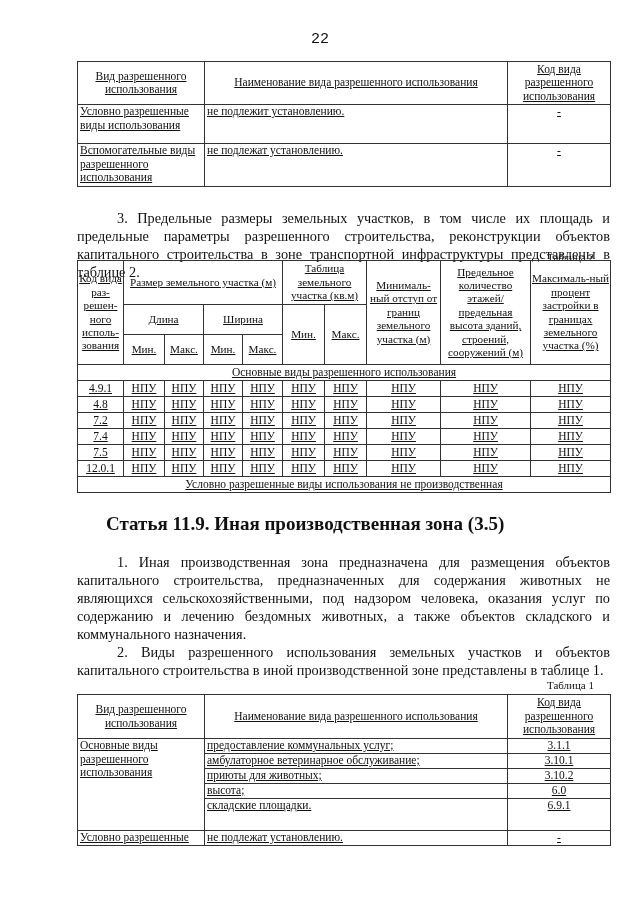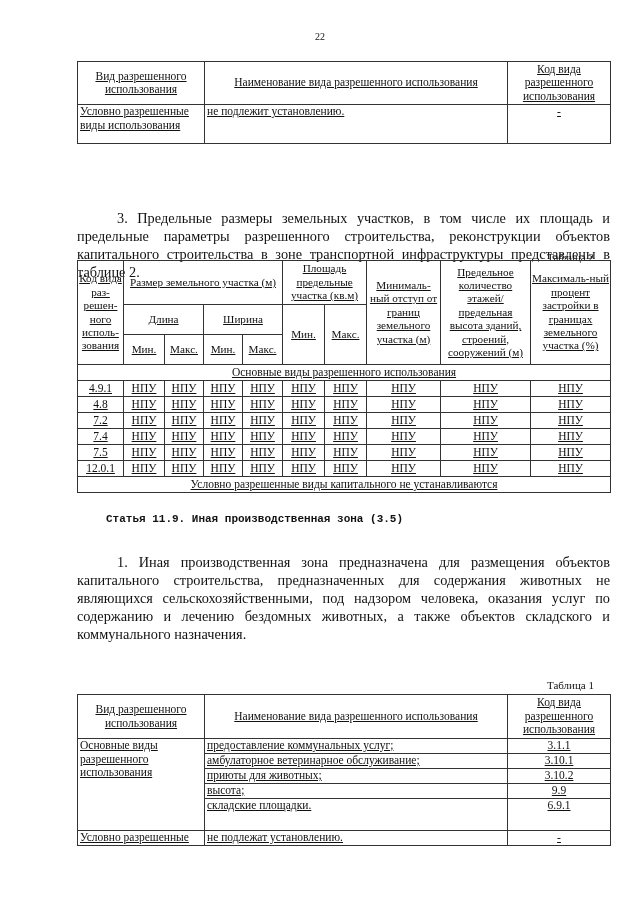--- a/index.html
+++ b/index.html
@@ -1,38 +1,38 @@
 <!DOCTYPE html>
 <html><head>
 <meta charset="utf-8">
 <style>
   html, body { margin: 0; padding: 0; background: #ffffff; }
   body {
     width: 640px; height: 906px; position: relative; overflow: hidden;
     font-family: "Liberation Serif", "DejaVu Serif", serif;
     color: #111;
   }
-  .page-num { position: absolute; top: 31px; left: 0; width: 640px; text-align: center; font-size: 10px; }
+  .page-num { position: absolute; top: 31px; left: 0; width: 640px; text-align: center; font-size: 15px; font-family: Liberation Mono, monospace; }
   table { border-collapse: collapse; position: absolute; table-layout: fixed; text-decoration: underline; }
   td, th { border: 1px solid #333; font-weight: normal; padding: 0 2px; font-size: 11.5px; line-height: 13.5px; vertical-align: top; }
   th { text-align: center; vertical-align: middle; }
   .c { text-align: center; }
 
   #tblA { left: 77px; top: 61px; width: 533px; }
   #tbl2 { left: 77px; top: 260px; width: 533px; }
   #tbl1 { left: 77px; top: 694px; width: 533px; }
 
   #tbl2 th { font-size: 11.2px; line-height: 13.4px; padding: 0 1px; }
   #tbl2 td { text-align: center; font-size: 11.5px; line-height: 15px; padding: 0; }
   #tbl2 td.sec { line-height: 15px; }
 
   .para { position: absolute; left: 77px; width: 533px; font-size: 14.3px; line-height: 18px; text-align: justify; margin-top: 28px; }
   .para p { margin: 0; text-indent: 40px; }
   .tcap { position: absolute; right: 46px; font-size: 11px; }
-  .article { position: absolute; left: 106px; top: 513px; font-size: 11px; font-weight: bold; font-family: Liberation Mono, monospace; }
+  .article { position: absolute; left: 106px; top: 513px; font-size: 19px; font-weight: bold; }
 </style>
 </head>
 <body>
 
 <div class="page-num">22</div>
 
 <table id="tblA">
   <colgroup>
       <col style="width:127px">
       <col style="width:303px">
@@ -40,20 +40,25 @@
     </colgroup>
   <tbody>
       <tr style="height:43px">
     <th>Вид разрешенного использования</th>
     <th>Наименование вида разрешенного использования</th>
     <th>Код вида разрешенного использования</th>
   </tr>
   <tr style="height:39px">
     <td>Условно разрешенные виды использования</td>
     <td>не подлежит установлению.</td>
+    <td class="c">-</td>
+  </tr>
+  <tr style="height:43px">
+    <td>Вспомогательные виды разрешенного использования</td>
+    <td>не подлежат установлению.</td>
     <td class="c">-</td>
   </tr>
 </tbody>
   </table>
 
 <div class="para" style="top:181px">
   <p>3. Предельные размеры земельных участков, в том числе их площадь и предельные параметры разрешенного строительства, реконструкции объектов капитального строительства в зоне транспортной инфраструктуры представлены в таблице 2.</p>
 </div>
 
 <div class="tcap" style="top:251px">Таблица 2</div>
@@ -68,21 +73,21 @@
     <col style="width:42px">
       <col style="width:42px">
       <col style="width:74px">
       <col style="width:90px">
       <col style="width:80px">
   </colgroup>
   <tbody>
       <tr style="height:44px">
     <th rowspan="3">Код вида раз-решен-ного исполь-зования</th>
     <th colspan="4">Размер земельного участка (м)</th>
-    <th colspan="2">Площадь предельные участка (кв.м)</th>
+    <th colspan="2">Таблица земельного участка (кв.м)</th>
     <th rowspan="3">Минималь-ный отступ от границ земельного участка (м)</th>
     <th rowspan="3">Предельное количество этажей/ предельная высота зданий, строений, сооружений (м)</th>
     <th rowspan="3">Максималь-ный процент застройки в границах земельного участка (%)</th>
   </tr>
   <tr style="height:30px">
     <th colspan="2">Длина</th>
     <th colspan="2">Ширина</th>
     <th rowspan="2">Мин.</th>
     <th rowspan="2">Макс.</th>
   </tr>
@@ -161,29 +166,30 @@
     <td>НПУ</td>
     <td>НПУ</td>
     <td>НПУ</td>
     <td>НПУ</td>
     <td>НПУ</td>
     <td>НПУ</td>
     <td>НПУ</td>
     <td>НПУ</td>
   </tr>
   <tr>
-    <td colspan="10" class="sec">Условно разрешенные виды капитального не устанавливаются</td>
+    <td colspan="10" class="sec">Условно разрешенные виды использования не производственная</td>
   </tr>
 </tbody>
   </table>
 
 <div class="article">Статья 11.9. Иная производственная зона (3.5)</div>
 
 <div class="para" style="top:525px">
   <p>1. Иная производственная зона предназначена для размещения объектов капитального строительства, предназначенных для содержания животных не являющихся сельскохозяйственными, под надзором человека, оказания услуг по содержанию и лечению бездомных животных, а также объектов складского и коммунального назначения.</p>
+  <p>2. Виды разрешенного использования земельных участков и объектов капитального строительства в иной производственной зоне представлены в таблице 1.</p>
 </div>
 
 <div class="tcap" style="top:679px">Таблица 1</div>
 
 <table id="tbl1">
   <colgroup>
       <col style="width:127px">
       <col style="width:303px">
       <col style="width:103px">
     </colgroup>
@@ -201,21 +207,21 @@
   <tr style="height:15px">
     <td>амбулаторное ветеринарное обслуживание;</td>
     <td class="c">3.10.1</td>
   </tr>
   <tr style="height:15px">
     <td>приюты для животных;</td>
     <td class="c">3.10.2</td>
   </tr>
   <tr style="height:15px">
     <td>высота;</td>
-    <td class="c">9.9</td>
+    <td class="c">6.0</td>
   </tr>
   <tr style="height:32px">
     <td>складские площадки.</td>
     <td class="c">6.9.1</td>
   </tr>
   <tr style="height:15px">
     <td>Условно разрешенные</td>
     <td>не подлежат установлению.</td>
     <td class="c">-</td>
   </tr>

